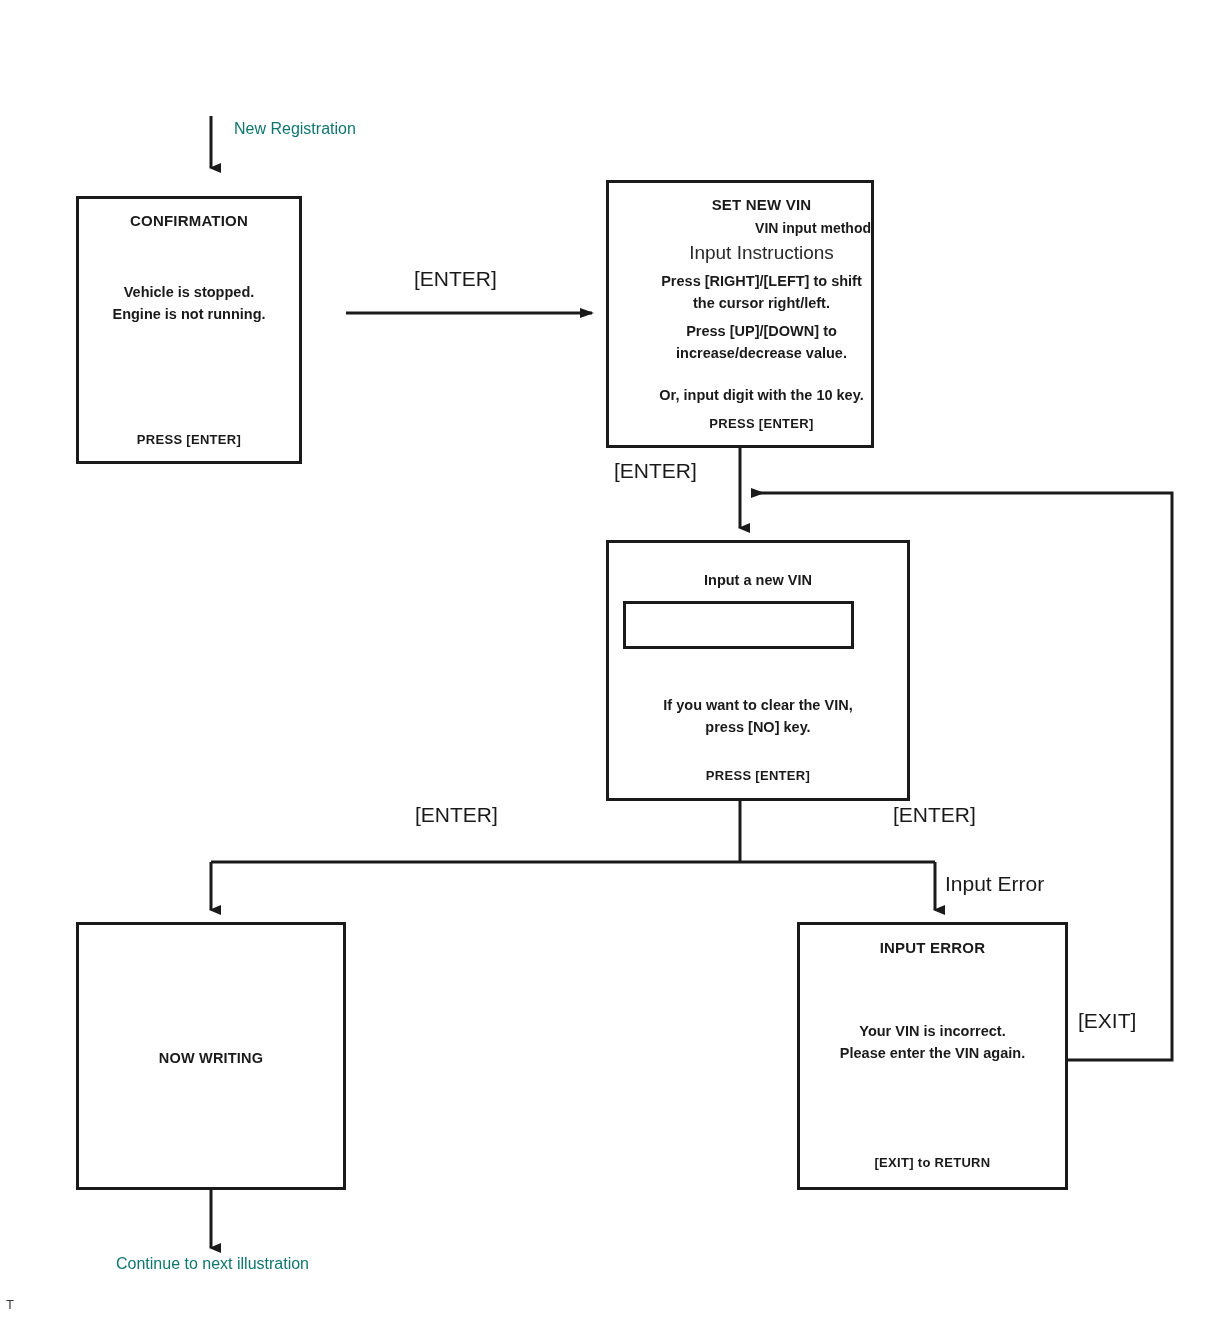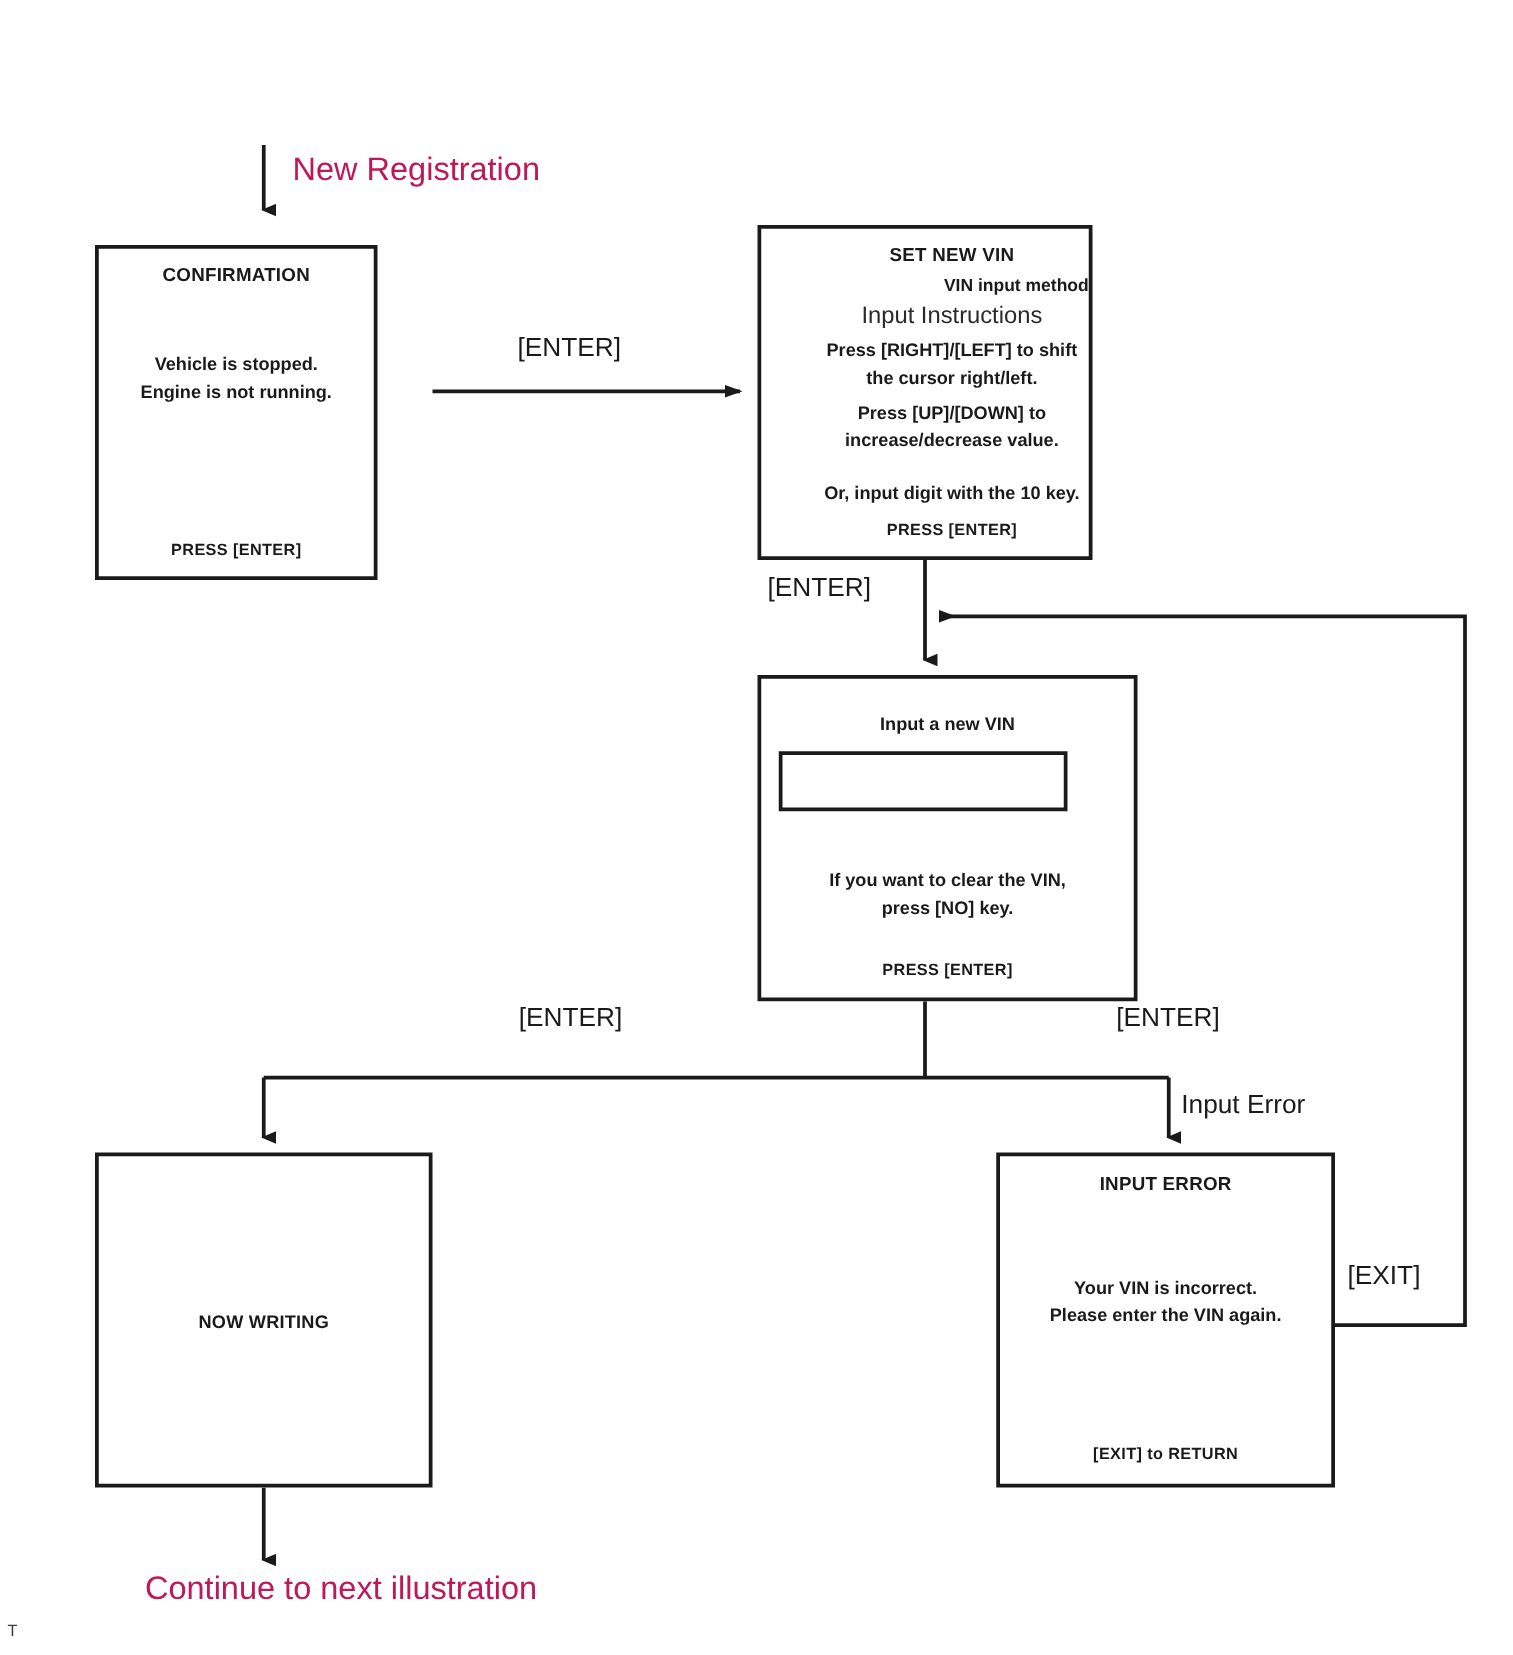--- a/index.html
+++ b/index.html
@@ -82,23 +82,23 @@
   }
   .edge-label {
     position: absolute;
     font-size: 21px;
     font-weight: 400;
     color: #1a1a1a;
     white-space: nowrap;
   }
   .flow-annotation {
     position: absolute;
-    font-size: 26px;
+    font-size: 16px;
     font-weight: 400;
-    color: #be185d;
+    color: #0f766e;
     white-space: nowrap;
   }
   .corner-mark {
     position: absolute;
     font-size: 13px;
     color: #3c3c3c;
   }
   svg.wires {
     position: absolute;
     left: 0;

